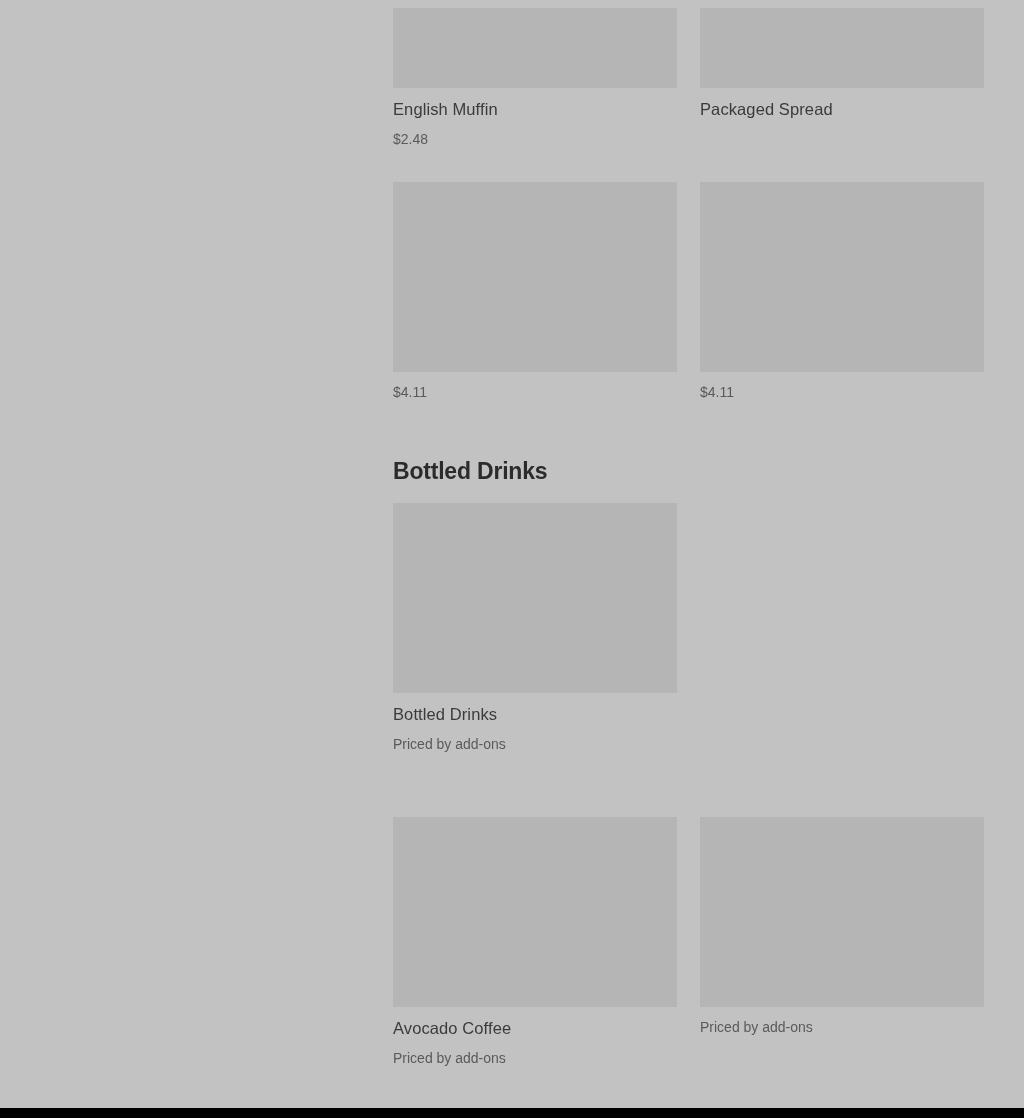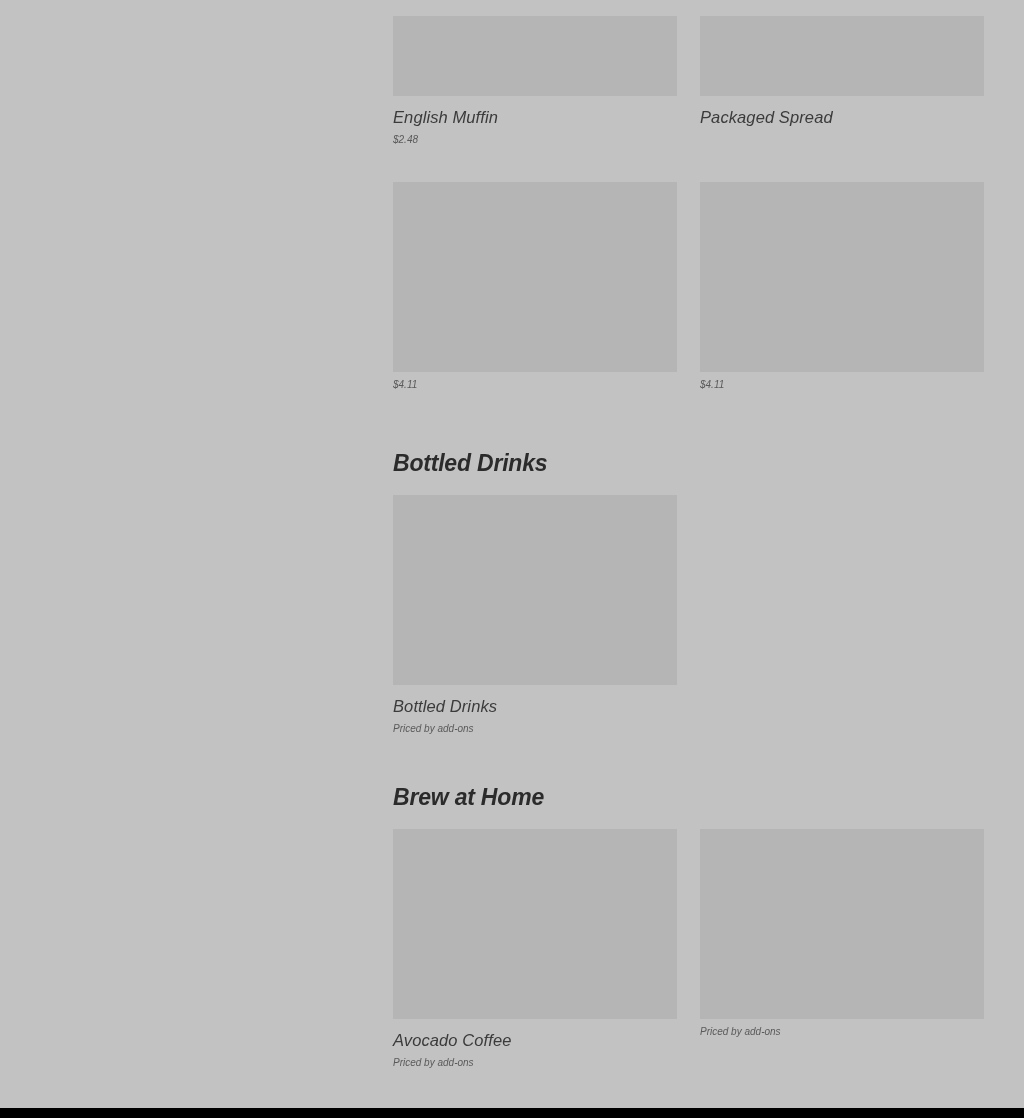--- a/index.html
+++ b/index.html
@@ -29,24 +29,23 @@
     top: 0;
     width: 393px;
     height: 1108px;
     background: #c2c2c2;
   }
 
   
   .menu-column {
     position: absolute;
     left: 393px;
-    top: 16px;
+    top: 8px;
     width: 591px;
     height: 1028px;
-    font-style: italic;
   }
 
   
   .product-grid {
     display: grid;
     grid-template-columns: 284px 284px;
     column-gap: 23px;
     row-gap: 0;
   }
 
@@ -63,25 +62,25 @@
   .product-name {
     font-size: 16.5px;
     line-height: 20px;
     color: #3b3b3b;
     font-weight: 400;
     letter-spacing: 0.1px;
     margin-top: 11px;
   }
 
   .product-sub {
-    font-size: 10px;
+    font-size: 14px;
     line-height: 17px;
     color: #5a5a5a;
     font-weight: 400;
-    margin-top: 4px;
+    margin-top: 12px;
   }
 
   
   .section-heading {
     font-size: 23px;
     line-height: 28px;
     font-weight: 700;
     color: #2b2b2b;
     letter-spacing: -0.2px;
   }
@@ -161,21 +160,20 @@
     <div class="single-grid">
       <div class="product-card">
         <div class="product-thumb thumb-tall"></div>
         <div class="product-name">Bottled Drinks</div>
         <div class="product-sub">Priced by add-ons</div>
       </div>
     </div>
 
     <div class="spacer-46"></div>
 
-    <div class="section-heading">Brew at Home</div>
 
     <div class="spacer-18"></div>
 
     <div class="product-grid">
 
       <div class="product-card">
         <div class="product-thumb thumb-tall"></div>
         <div class="product-name">Avocado Coffee</div>
         <div class="product-sub">Priced by add-ons</div>
       </div>

